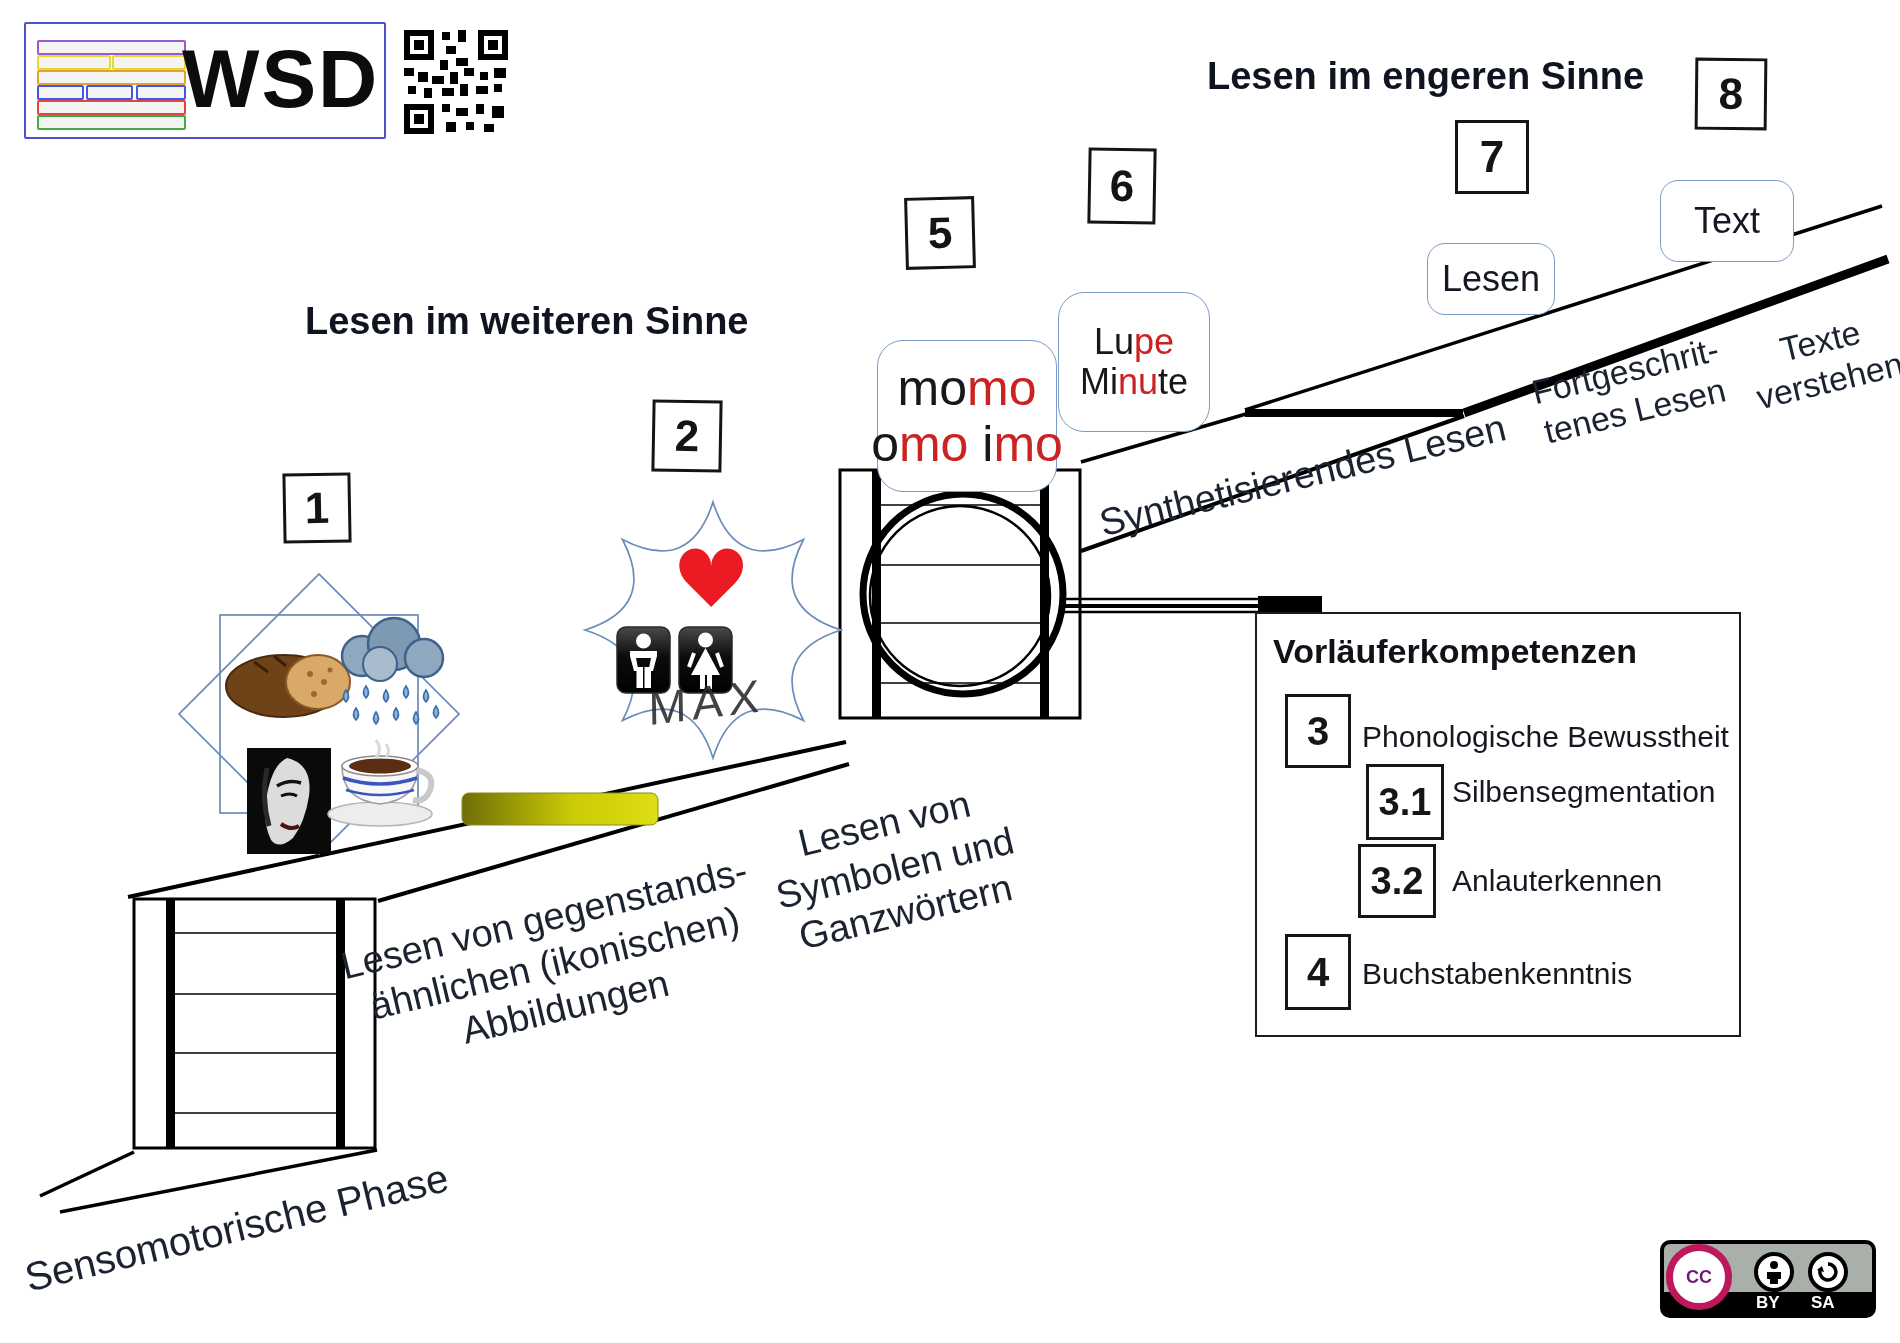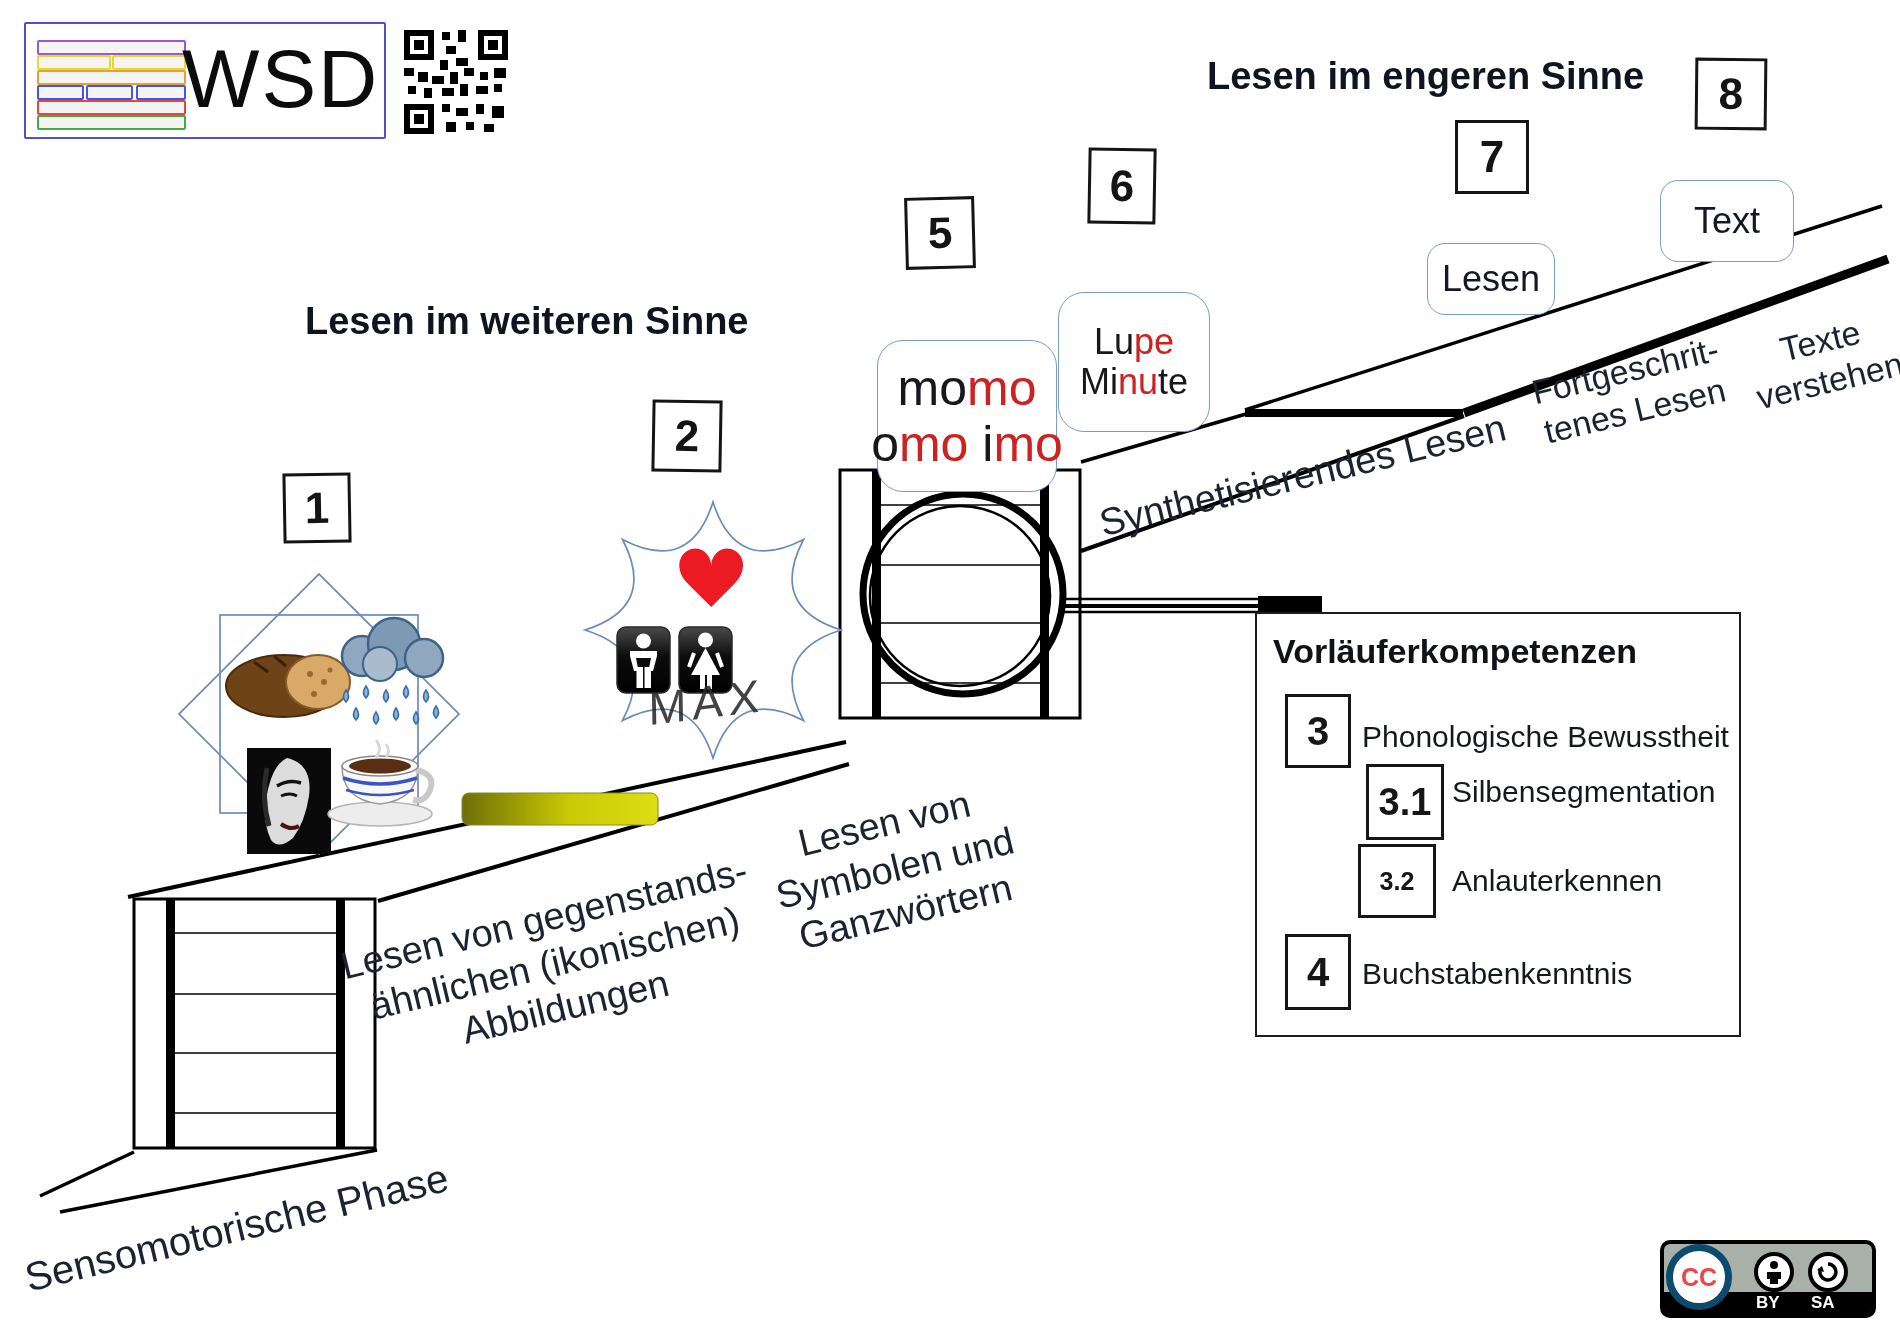--- a/index.html
+++ b/index.html
@@ -28,21 +28,21 @@
   .vbox{position:absolute;left:1255px;top:612px;width:482px;height:421px;
         border:2.5px solid #1d1d1d;background:#fff;z-index:2;}
   .vtitle{position:absolute;left:16px;top:18px;font-weight:700;font-size:34px;color:#101218;}
   .vnum{position:absolute;background:#fff;border:3px solid #161616;display:flex;align-items:center;
         justify-content:center;font-weight:700;color:#161616;}
   .vlabel{position:absolute;font-size:30px;color:#15181f;white-space:nowrap;}
   
   .logobox{position:absolute;left:24px;top:22px;width:358px;height:113px;background:#fff;
            border:2px solid #5050c8;border-radius:2px;z-index:2;}
   .minirow{position:absolute;left:11px;height:11px;width:145px;background:#f4f4f2;border-radius:2px;}
-  .wordmark{position:absolute;left:156px;top:8px;font-size:82px;font-weight:400;color:#0c0c0c;
+  .wordmark{position:absolute;left:156px;top:8px;font-size:82px;font-weight:700;color:#0c0c0c;
             letter-spacing:2px;font-family:"Liberation Sans","DejaVu Sans",sans-serif;}
   
   .ccbadge{position:absolute;left:1660px;top:1240px;width:208px;height:70px;background:#a9afa9;
            border:4px solid #000;border-radius:10px;z-index:2;}
   .ccstrip{position:absolute;left:0;bottom:0;width:100%;height:22px;background:#000;border-radius:0 0 5px 5px;}
   .cclbl{position:absolute;color:#fff;font-weight:700;font-size:17px;bottom:1px;}
   .circ{position:absolute;background:#fff;border-radius:50%;display:flex;align-items:center;justify-content:center;}
   .handwriting{position:absolute;font-size:46px;color:#2a2a2a;letter-spacing:6px;
                transform:rotate(-7deg) skewX(-6deg);font-weight:400;opacity:.88;}
 </style>
@@ -315,32 +315,32 @@
 
   <div class="vbox">
     <div class="vtitle">Vorläuferkompetenzen</div>
 
     <div class="vnum" style="left:28px;top:80px;width:60px;height:68px;font-size:40px;">3</div>
     <div class="vlabel" style="left:105px;top:106px;">Phonologische Bewusstheit</div>
 
     <div class="vnum" style="left:101px;top:150px;width:72px;height:70px;font-size:38px;margin-left:8px;">3.1</div>
     <div class="vlabel" style="left:195px;top:161px;">Silbensegmentation</div>
 
-    <div class="vnum" style="left:101px;top:230px;width:72px;height:68px;font-size:25px;">3.2</div>
+    <div class="vnum" style="left:101px;top:230px;width:72px;height:68px;font-size:38px;">3.2</div>
     <div class="vlabel" style="left:195px;top:250px;">Anlauterkennen</div>
 
     <div class="vnum" style="left:28px;top:320px;width:60px;height:70px;font-size:40px;">4</div>
     <div class="vlabel" style="left:105px;top:343px;">Buchstabenkenntnis</div>
   </div>
 
   <div class="ccbadge">
     <div class="ccstrip"></div>
     <div class="cclbl" style="left:92px;">BY</div>
     <div class="cclbl" style="left:147px;">SA</div>
-    <div class="circ" style="left:2px;top:0px;width:52px;height:52px;border:7px solid #0c4a6e;font-weight:700;font-size:25px;color:#ef4444;">CC</div>
+    <div class="circ" style="left:2px;top:0px;width:52px;height:52px;border:7px solid #be185d;font-weight:700;font-size:18px;color:#701a75;">CC</div>
     <div class="circ" style="left:90px;top:8px;width:32px;height:32px;border:4px solid #000;">
       <svg width="22" height="24" viewBox="0 0 22 24">
           <circle cx="11" cy="5" r="4" fill="#000"></circle>
           <path d="M4,12 h14 v7 h-3 v5 h-8 v-5 h-3 z" fill="#000"></path>
         </svg>
     </div>
     <div class="circ" style="left:144px;top:8px;width:32px;height:32px;border:4px solid #000;">
       <svg width="24" height="24" viewBox="0 0 24 24">
           <path d="M12,4 a8,8 0 1,1 -7.5,5" fill="none" stroke="#000" stroke-width="3.5"></path>
           <path d="M1,10 l5,-4 l2,6 z" fill="#000"></path>

